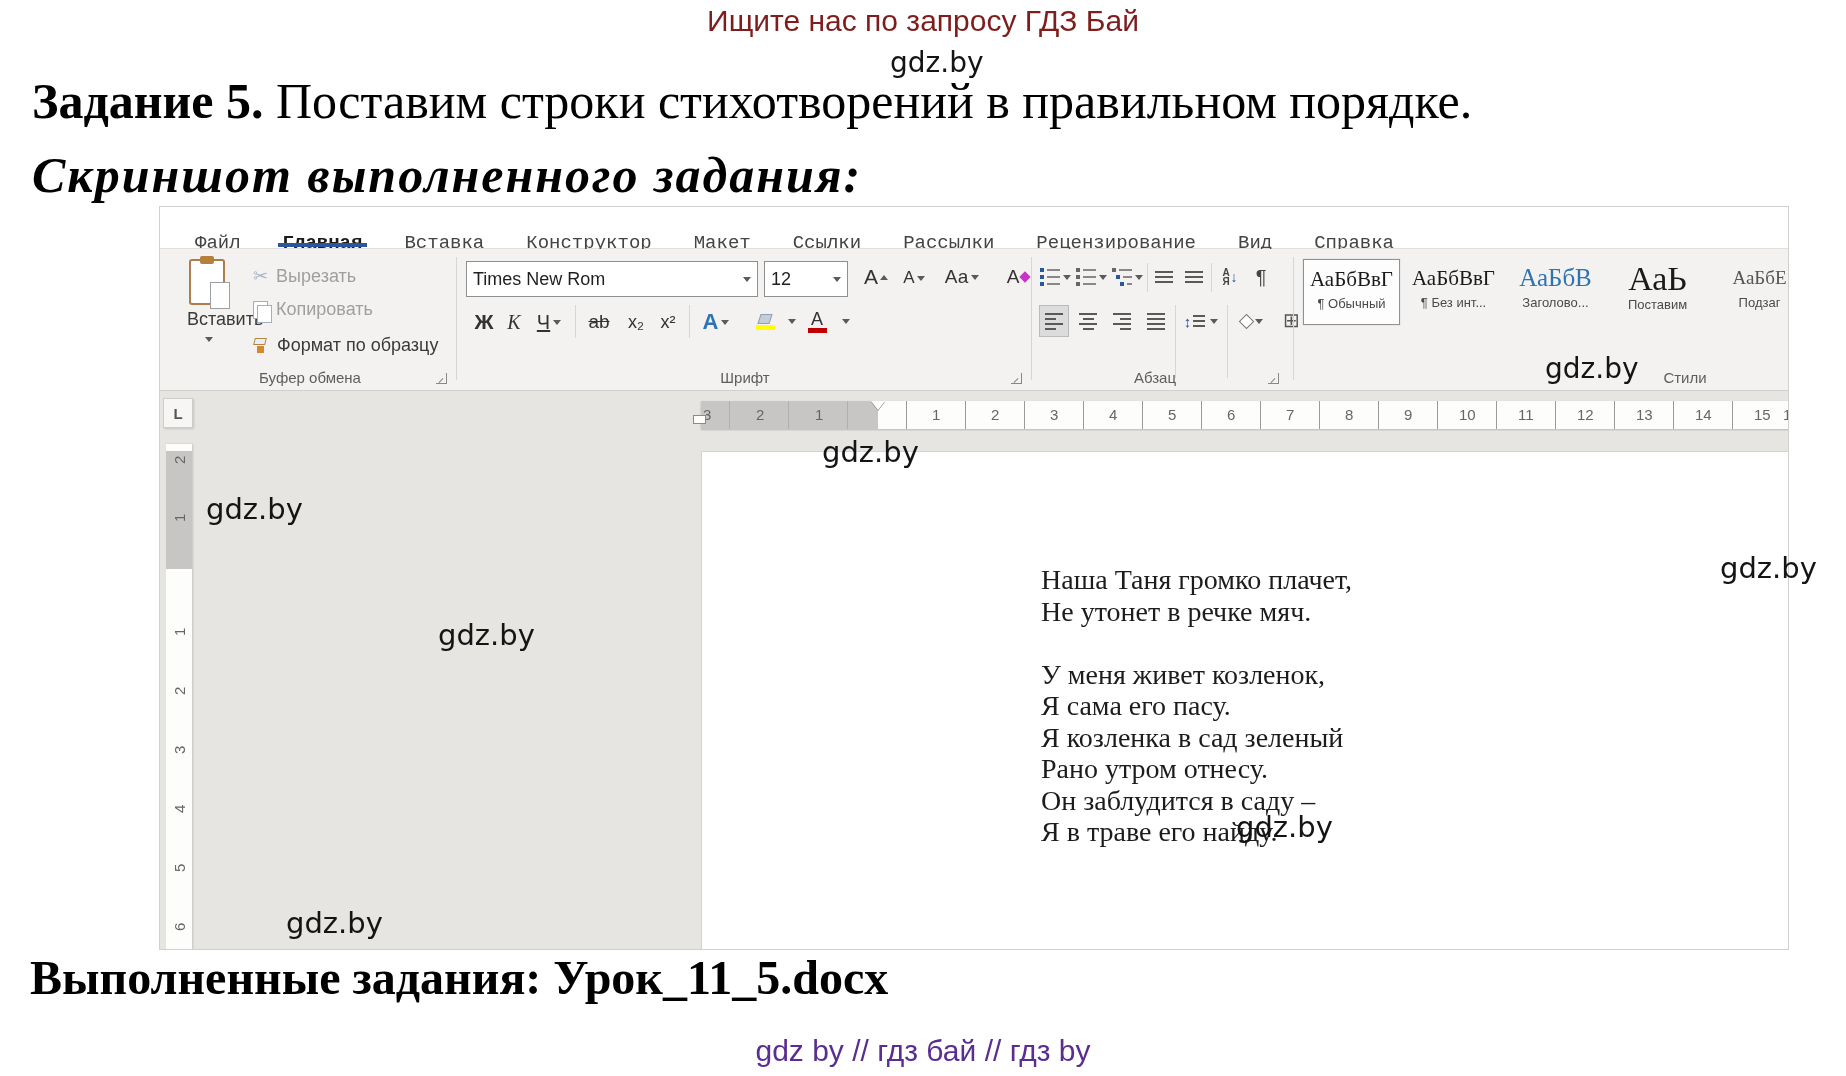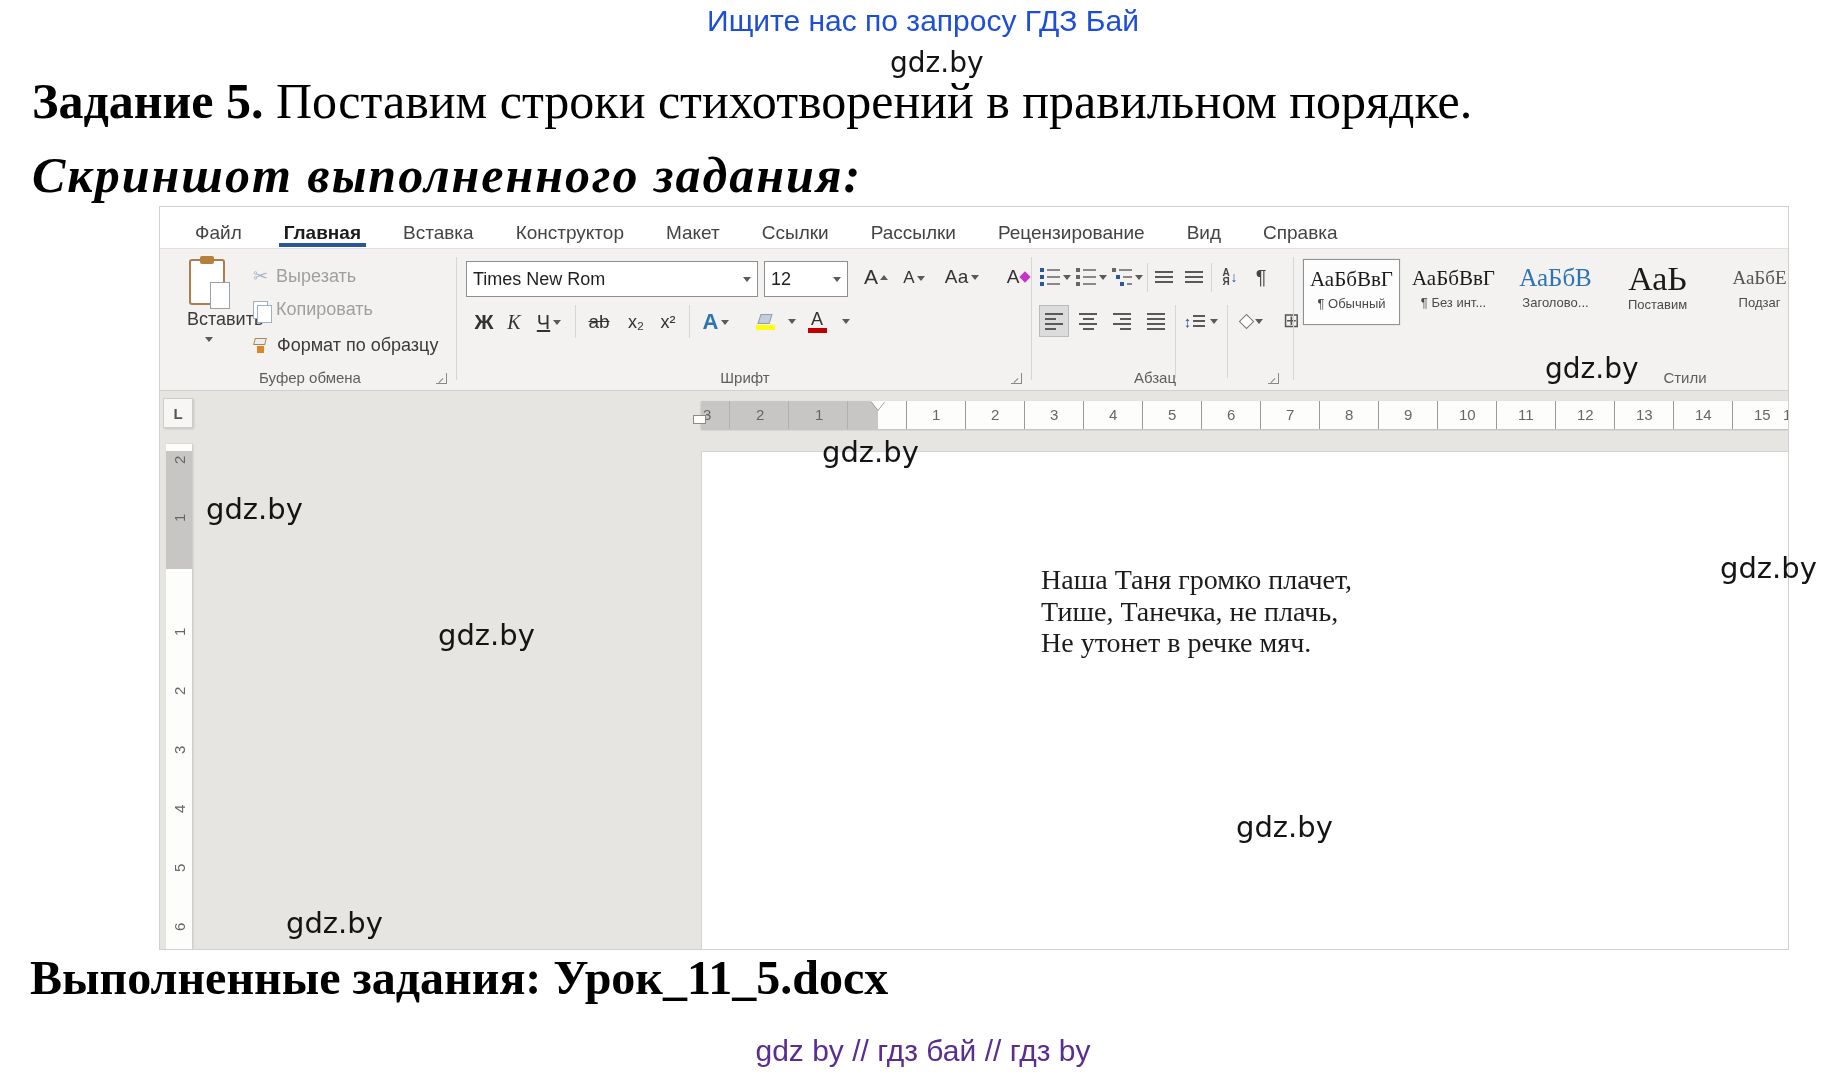--- a/index.html
+++ b/index.html
@@ -17,21 +17,21 @@
   #result-line { top:950px; left:30px; font-family:"Liberation Serif", serif; font-weight:700; font-size:48px; color:#000; white-space:nowrap; z-index:60; }
   #footer-tags { top:1034px; left:0; width:1846px; text-align:center; font-size:30px; z-index:60; }
 
   
   #word-window { top:206px; left:159px; width:1630px; height:744px; background:#fff;
                  border:1px solid #d2d0ce; overflow:hidden; }
 
   
   #tab-row { top:0; left:0; width:100%; height:42px; background:#fff; border-bottom:1px solid #e1dfdd;
              display:flex; align-items:center; padding-left:14px; }
-  .tab { padding:6px 21px; font-size:19px; color:#444; height:42px; line-height:40px; position:relative; cursor:default; }
+  .tab { padding:16px 21px; font-size:19px; color:#444; height:42px; line-height:40px; position:relative; cursor:default;font-family:Liberation Mono, monospace; }
   .tab.active { color:#1b1b1b; font-weight:700; }
   .tab.active::after { content:""; position:absolute; left:16px; right:16px; bottom:2px; height:4px; background:#2b579a; }
 
   
   #ribbon { top:42px; left:0; width:100%; height:142px; background:#f3f2f1; border-bottom:1px solid #d2d0ce; }
   .vsep { position:absolute; top:8px; bottom:10px; width:1px; background:#d8d6d4; }
   .group-label { position:absolute; bottom:4px; font-size:15px; color:#605e5c; text-align:center; }
   .launcher { position:absolute; bottom:6px; width:11px; height:11px; border-right:1px solid #8a8886; border-bottom:1px solid #8a8886; }
   .launcher i { position:absolute; right:2px; bottom:2px; width:6px; height:1px; background:#8a8886; transform:rotate(-45deg); }
   .caret { display:inline-block; width:0; height:0; border-left:4px solid transparent; border-right:4px solid transparent; border-top:5px solid #5a5a5a; vertical-align:middle; margin-left:3px; }
@@ -96,21 +96,21 @@
   #doc-page { position:absolute; left:541px; top:20px; width:1089px; height:498px; background:#ffffff; border-top:1px solid #d5d3d1; border-left:1px solid #d5d3d1; }
 
   #poem { position:absolute; left:339px; top:112px; font-family:"Liberation Serif", serif; font-size:28px; line-height:31.5px; color:#1c1c1c; }
   #poem .stanza1 { margin-bottom:31.5px; }
 
   #promo-line, #footer-tags { font-family:"Liberation Sans", sans-serif; }
 </style>
 </head>
 <body>
 
-<div id="promo-line" class="abs" style="color:#1d4ed8;">Ищите нас по запросу ГДЗ Бай</div>
+<div id="promo-line" class="abs" style="color:#7f1d1d;">Ищите нас по запросу ГДЗ Бай</div>
 <div id="wm-top" class="wm">gdz.by</div>
 
 <div id="task-title" class="abs"><b>Задание 5.</b><span> Поставим строки стихотворений в правильном порядке.</span></div>
 
 <div id="screenshot-caption" class="abs">Скриншот выполненного задания:</div>
 
 <div id="word-window" class="abs">
 
   <div id="tab-row" class="abs">
     <div class="tab">Файл</div>
@@ -424,22 +424,29 @@
       <span class="v-num" style="top:294px;">3</span>
       <span class="v-num" style="top:353px;">4</span>
       <span class="v-num" style="top:412px;">5</span>
       <span class="v-num" style="top:471px;">6</span>
     </div>
 
     <div id="doc-page">
       <div id="poem">
         <div class="stanza1">
           <div>Наша Таня громко плачет,</div>
-          <div>Тише, Танечка, не плачь,</div>
           <div>Не утонет в речке мяч.</div>
+        </div>
+        <div>
+          <div>У меня живет козленок,</div>
+          <div>Я сама его пасу.</div>
+          <div>Я козленка в сад зеленый</div>
+          <div>Рано утром отнесу.</div>
+          <div>Он заблудится в саду –</div>
+          <div>Я в траве его найду.</div>
         </div>
       </div>
     </div>
   </div>
 </div>
 
 <div class="wm" style="left:1545px; top:352px;">gdz.by</div>
 <div class="wm" style="left:822px;  top:435px; font-size:29px;">gdz.by</div>
 <div class="wm" style="left:206px;  top:492px; font-size:29px;">gdz.by</div>
 <div class="wm" style="left:438px;  top:618px; font-size:29px;">gdz.by</div>

